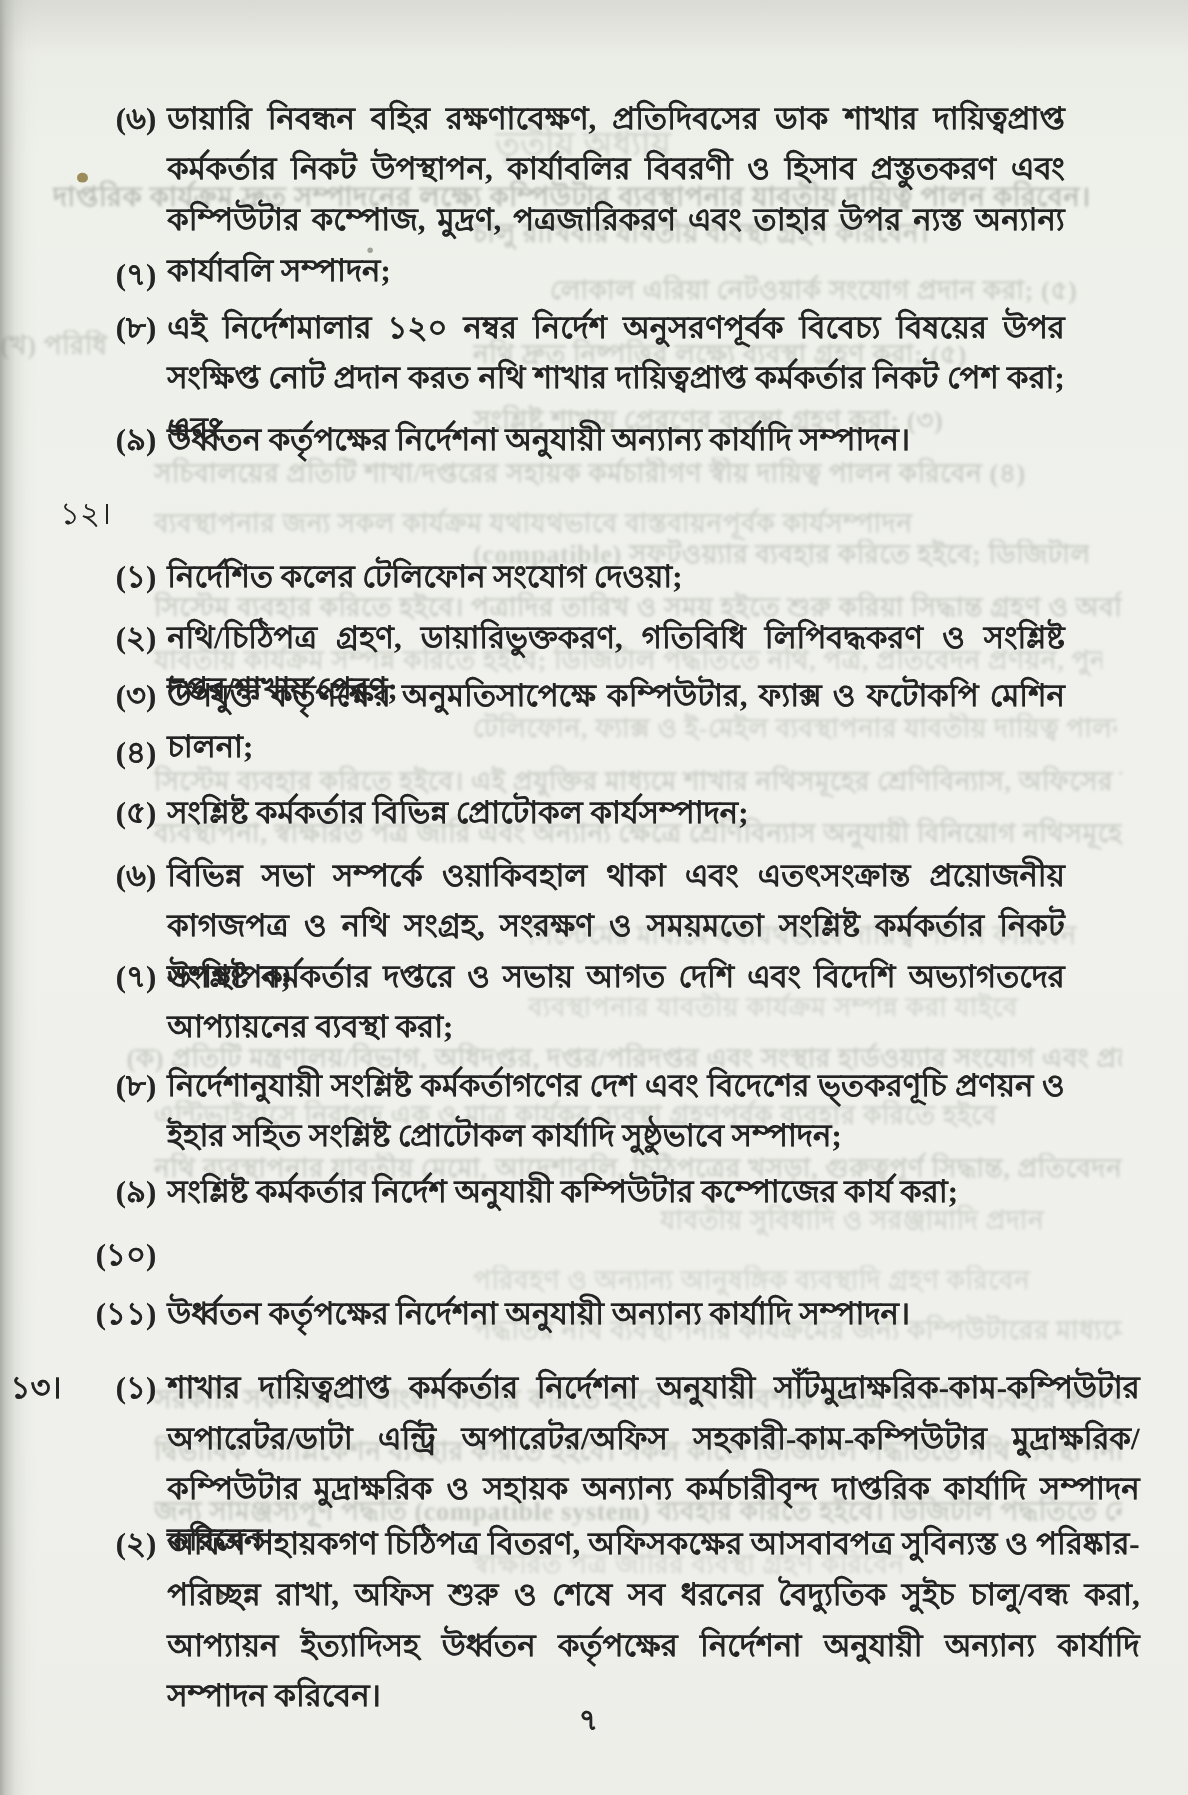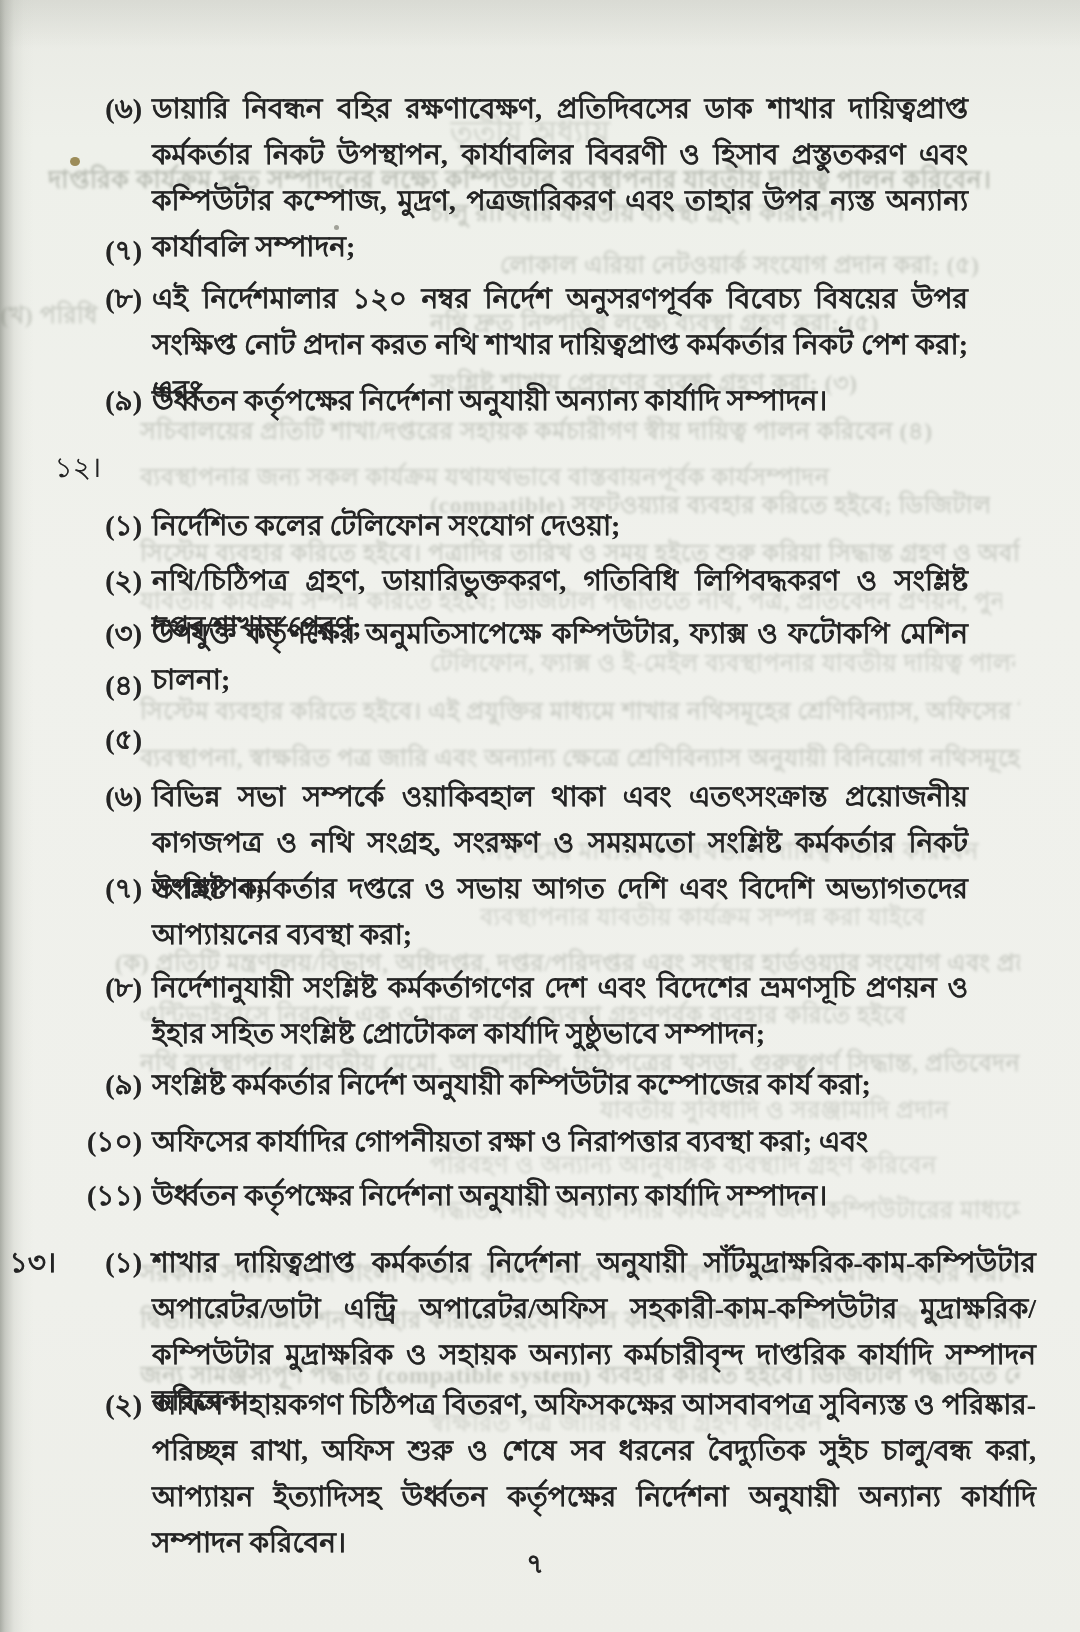--- a/index.html
+++ b/index.html
@@ -135,40 +135,40 @@
   </div>
   <div class="item" style="top:611px">
     <span class="lbl">(৩)</span>
     <span>উপযুক্ত কর্তৃপক্ষের অনুমতিসাপেক্ষে কম্পিউটার, ফ্যাক্স ও ফটোকপি মেশিন চালনা;</span>
   </div>
   <div class="item" style="top:663px">
     <span class="lbl">(৪)</span>
   </div>
   <div class="item" style="top:717px">
     <span class="lbl">(৫)</span>
+    <span>সংশ্লিষ্ট কর্মকর্তার বিভিন্ন প্রোটোকল কার্যসম্পাদন;</span>
   </div>
   <div class="item" style="top:774px">
     <span class="lbl">(৬)</span>
     <span>বিভিন্ন সভা সম্পর্কে ওয়াকিবহাল থাকা এবং এতৎসংক্রান্ত প্রয়োজনীয় কাগজপত্র ও নথি সংগ্রহ, সংরক্ষণ ও সময়মতো সংশ্লিষ্ট কর্মকর্তার নিকট উপস্থাপন;</span>
   </div>
   <div class="item" style="top:866px">
     <span class="lbl">(৭)</span>
     <span>সংশ্লিষ্ট কর্মকর্তার দপ্তরে ও সভায় আগত দেশি এবং বিদেশি অভ্যাগতদের আপ্যায়নের ব্যবস্থা করা;</span>
   </div>
   <div class="item" style="top:965px">
     <span class="lbl">(৮)</span>
-    <span>নির্দেশানুযায়ী সংশ্লিষ্ট কর্মকর্তাগণের দেশ এবং বিদেশের ভ্রমণসূচি প্রণয়ন ও ইহার সহিত সংশ্লিষ্ট প্রোটোকল কার্যাদি সুষ্ঠুভাবে সম্পাদন;</span>
+    <span>নির্দেশানুযায়ী সংশ্লিষ্ট কর্মকর্তাগণের দেশ এবং বিদেশের ভ্তকরণূচি প্রণয়ন ও ইহার সহিত সংশ্লিষ্ট প্রোটোকল কার্যাদি সুষ্ঠুভাবে সম্পাদন;</span>
   </div>
   <div class="item" style="top:1062px">
     <span class="lbl">(৯)</span>
     <span>সংশ্লিষ্ট কর্মকর্তার নির্দেশ অনুযায়ী কম্পিউটার কম্পোজের কার্য করা;</span>
   </div>
   <div class="item" style="top:1119px">
     <span class="lbl">(১০)</span>
-    <span>অফিসের কার্যাদির গোপনীয়তা রক্ষা ও নিরাপত্তার ব্যবস্থা করা; এবং</span>
   </div>
   <div class="item" style="top:1173px">
     <span class="lbl">(১১)</span>
     <span>উর্ধ্বতন কর্তৃপক্ষের নির্দেশনা অনুযায়ী অন্যান্য কার্যাদি সম্পাদন।</span>
   </div>
 
   <div class="item wide13" style="top:1240px">
     <span class="num" style="position:absolute;right:100%;margin-right:96px;white-space:nowrap">১৩।</span>
     <span class="lbl">(১)</span>
     <span>শাখার দায়িত্বপ্রাপ্ত কর্মকর্তার নির্দেশনা অনুযায়ী সাঁটমুদ্রাক্ষরিক-কাম-কম্পিউটার অপারেটর/ডাটা এন্ট্রি অপারেটর/অফিস সহকারী-কাম-কম্পিউটার মুদ্রাক্ষরিক/কম্পিউটার মুদ্রাক্ষরিক ও সহায়ক অন্যান্য কর্মচারীবৃন্দ দাপ্তরিক কার্যাদি সম্পাদন করিবেন।</span>

